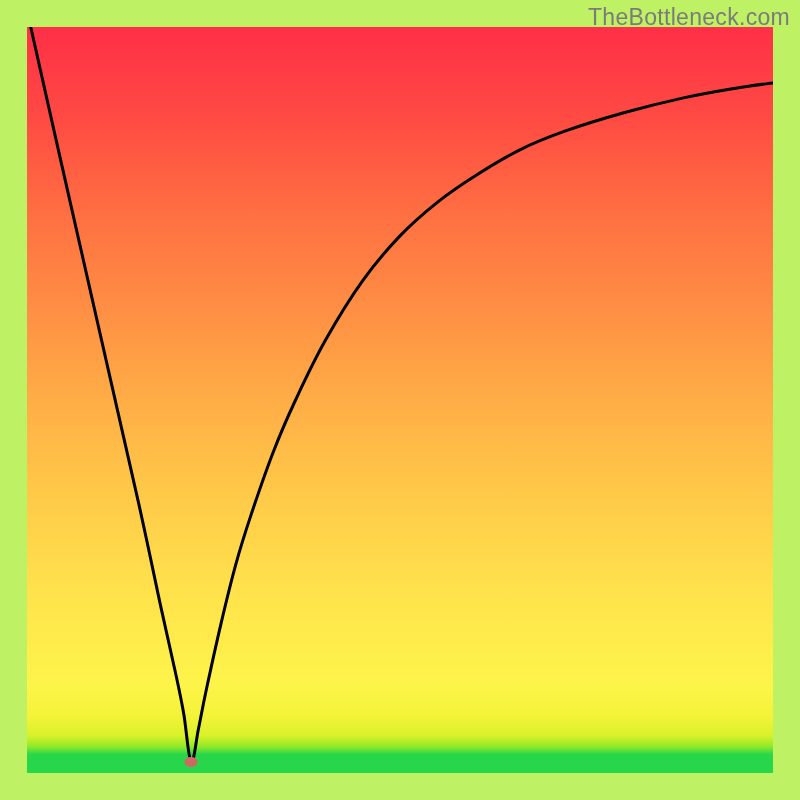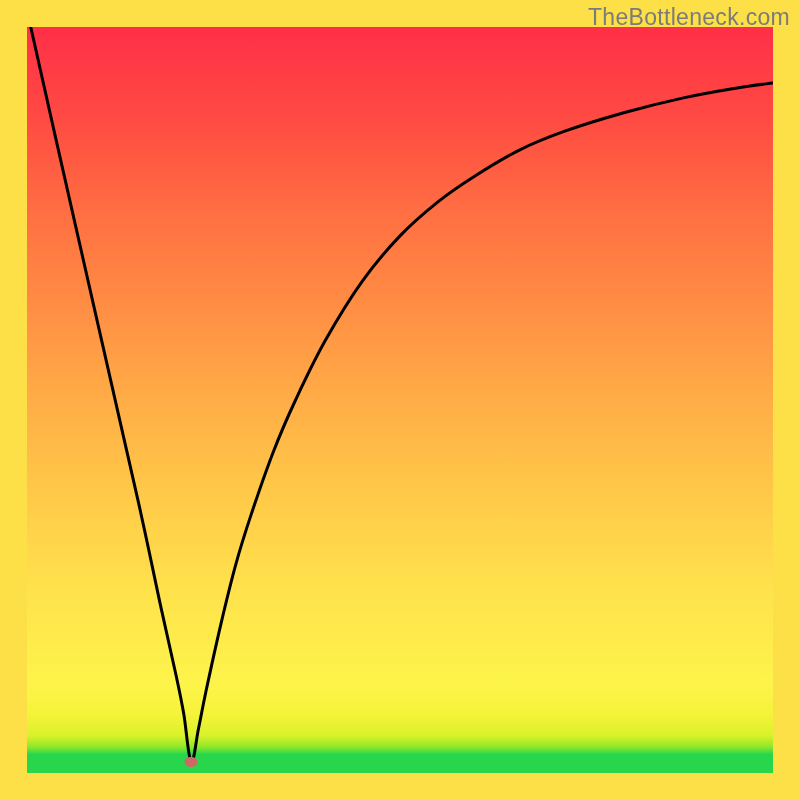--- a/index.html
+++ b/index.html
@@ -8,21 +8,21 @@
     width: 800px;
     height: 800px;
     overflow: hidden;
     background: #ffffff;
     font-family: Arial, Helvetica, sans-serif;
   }
   .frame {
     position: relative;
     width: 800px;
     height: 800px;
-    background: #fde047;
+    background: #bef264;
     box-sizing: border-box;
   }
   .plot {
     position: absolute;
     left: 27px;
     top: 27px;
     width: 746px;
     height: 746px;
     background: linear-gradient(to top,
       #28d64c 0%,

